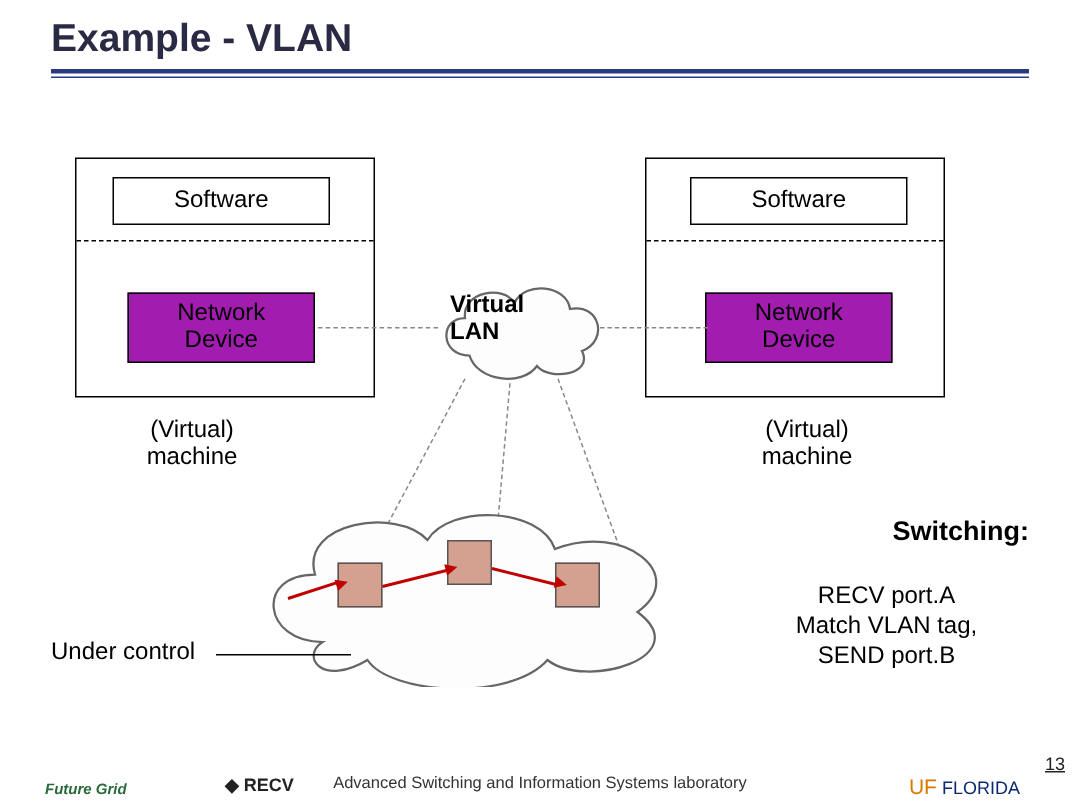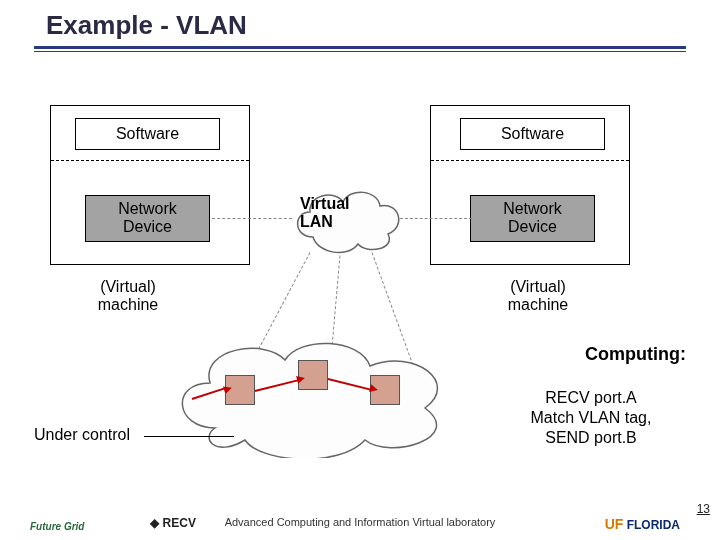--- a/index.html
+++ b/index.html
@@ -12,21 +12,20 @@
     position: relative;
     overflow: hidden;
   }
   .title {
     position: absolute;
     left: 34px;
     top: 10px;
     font-size: 26px;
     font-weight: bold;
     color: #2a2a44;
-    margin-left: 12px;
   }
   .title-underline {
     position: absolute;
     left: 34px;
     top: 46px;
     width: 652px;
     height: 3px;
     background: #2a3a80;
   }
   .title-underline2 {
@@ -61,21 +60,21 @@
   .sw-left { left: 75px; top: 118px; width: 145px; }
   .sw-right { left: 460px; top: 118px; width: 145px; }
 
   .nd-box {
     position: absolute;
     border: 1px solid #000;
     text-align: center;
     font-size: 16px;
     line-height: 1.15;
     padding: 4px 0;
-    background: #a3a3a3;
+    background: #a21caf;
   }
   .nd-left { left: 85px; top: 195px; width: 125px; }
   .nd-right { left: 470px; top: 195px; width: 125px; }
 
   .vm-label {
     position: absolute;
     font-size: 16px;
     text-align: center;
     line-height: 1.15;
   }
@@ -184,21 +183,21 @@
   }
   .logo-acis {
     position: absolute;
     left: 150px; bottom: 10px;
     font-size: 12px; font-weight: bold;
     color: #222;
   }
   .logo-uf {
     position: absolute;
     right: 40px; bottom: 8px;
-    font-size: 12px; font-weight: bold;
+    font-size: 12px; font-weight: normal;
     color: #0a2a70;
   }
   .logo-uf .uf { color: #d97a00; font-size: 14px; }
 
   .dash-conn {
     position: absolute;
     border-top: 1px dashed #888;
     transform-origin: left center;
   }
 </style>
@@ -253,26 +252,26 @@
 <div class="switch-sq sq3"></div>
 
 <div class="red-line" style="left:255px;top:390px;width:46px;transform:rotate(-14deg);"></div>
 <div class="red-arrowhead" style="left:297px;top:375px;transform:rotate(-14deg);"></div>
 <div class="red-line" style="left:328px;top:378px;width:46px;transform:rotate(14deg);"></div>
 <div class="red-arrowhead" style="left:370px;top:385px;transform:rotate(14deg);"></div>
 
 <div class="red-line" style="left:192px;top:398px;width:36px;transform:rotate(-18deg);"></div>
 <div class="red-arrowhead" style="left:224px;top:385px;transform:rotate(-18deg);"></div>
 
-<div class="switching-label">Computing:</div>
+<div class="switching-label">Switching:</div>
 <div class="switching-body" style="white-space:pre-line">RECV port.A
 Match VLAN tag,
 SEND port.B</div>
 
 <div class="under-control">Under control</div>
 <div class="uc-line"></div>
 
-<div class="footer-text">Advanced Computing and Information Virtual laboratory</div>
+<div class="footer-text">Advanced Switching and Information Systems laboratory</div>
 <div class="page-num">13</div>
 
 <div class="logo-fg">Future Grid</div>
 <div class="logo-acis">◆ <span>RECV</span></div>
 <div class="logo-uf"><span class="uf">UF</span> <span>FLORIDA</span></div>
 
 </body></html>

